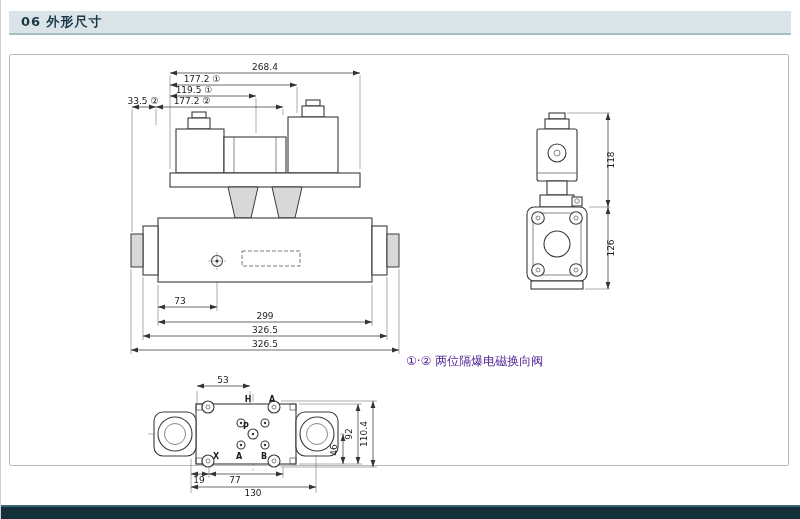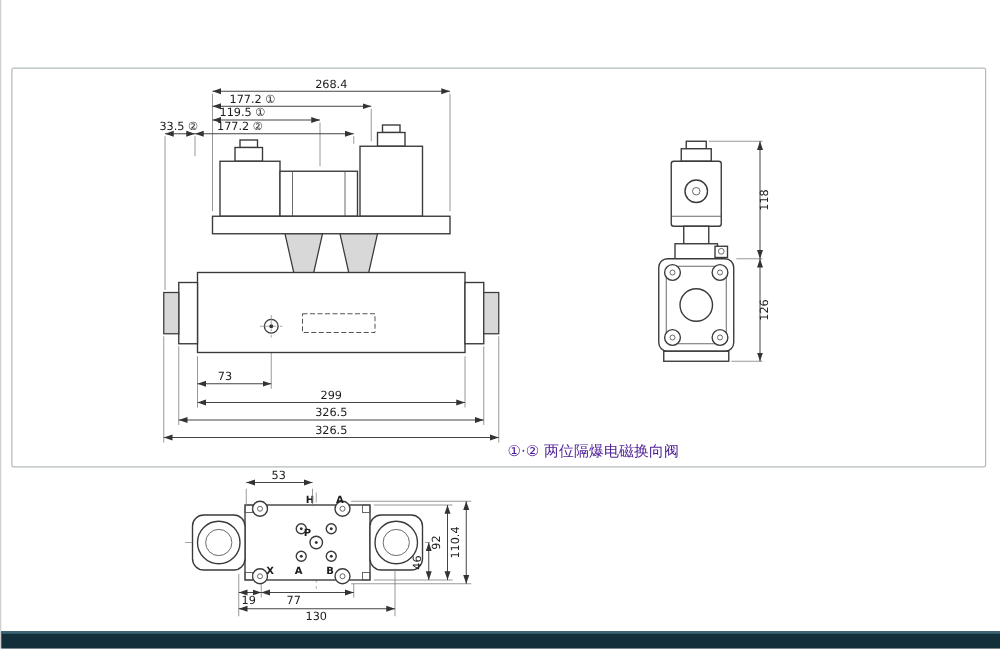--- a/index.html
+++ b/index.html
@@ -12,21 +12,21 @@
   .page { position:absolute; inset:0; background:#fff; border-left:1px solid #d0d0d0; }
   .header-bar {
     position:absolute; left:8px; top:11px; width:782px; height:24px;
     background:#d9e3e8; border-bottom:2px solid #a8bcc4;
   }
   .header-title {
     display:block; padding-left:12px; line-height:22px;
     font-size:13px; font-weight:bold; color:#173744; letter-spacing:1px;
   }
   .content-box {
-    position:absolute; left:8px; top:54px; width:780px; height:320px;
+    position:absolute; left:8px; top:54px; width:780px; height:412px;
     border:1px solid #b5bcbf; border-radius:2px; background:#fff;
   }
   .drawing { position:absolute; left:0; top:0; }
   .note-text {
     position:absolute; left:396px; top:298px;
     font-size:12px; color:#4c1d95; white-space:nowrap;
   }
   .footer-bar {
     position:absolute; left:0; bottom:0; width:800px; height:14px;
     background:#132f3a; border-top:2px solid #3c6675;
@@ -41,20 +41,23 @@
   .dim   { fill:none; stroke:#444; stroke-width:0.8; }
   .ext   { fill:none; stroke:#777; stroke-width:0.6; }
   .dimtxt  { font:9px "DejaVu Sans",sans-serif; fill:#1c1c1c; text-anchor:middle; }
   .porttxt { font:bold 8px "DejaVu Sans",sans-serif; fill:#1c1c1c; text-anchor:middle; }
 </style>
 </head>
 <body>
 
 <div class="page">
 
+  <div class="header-bar">
+    <span class="header-title">06 外形尺寸</span>
+  </div>
 
   <div class="content-box">
     <svg class="drawing" width="778" height="447" viewBox="0 0 778 447" xmlns="http://www.w3.org/2000/svg">
       <defs>
         <marker id="ar" markerWidth="8" markerHeight="8" refX="7" refY="3" orient="auto-start-reverse" markerUnits="userSpaceOnUse">
           <path d="M0,0.6 L7,3 L0,5.4 z" fill="#333"></path>
         </marker>
       </defs>
 
       <g>

